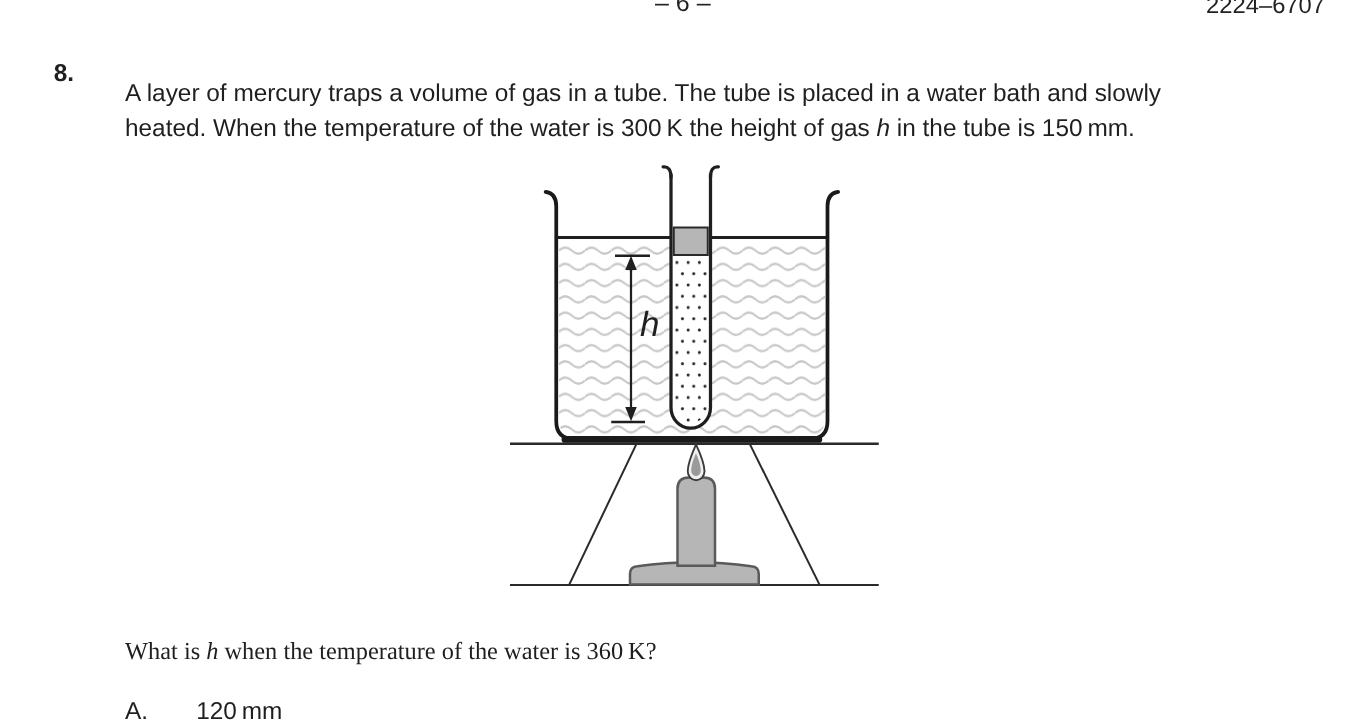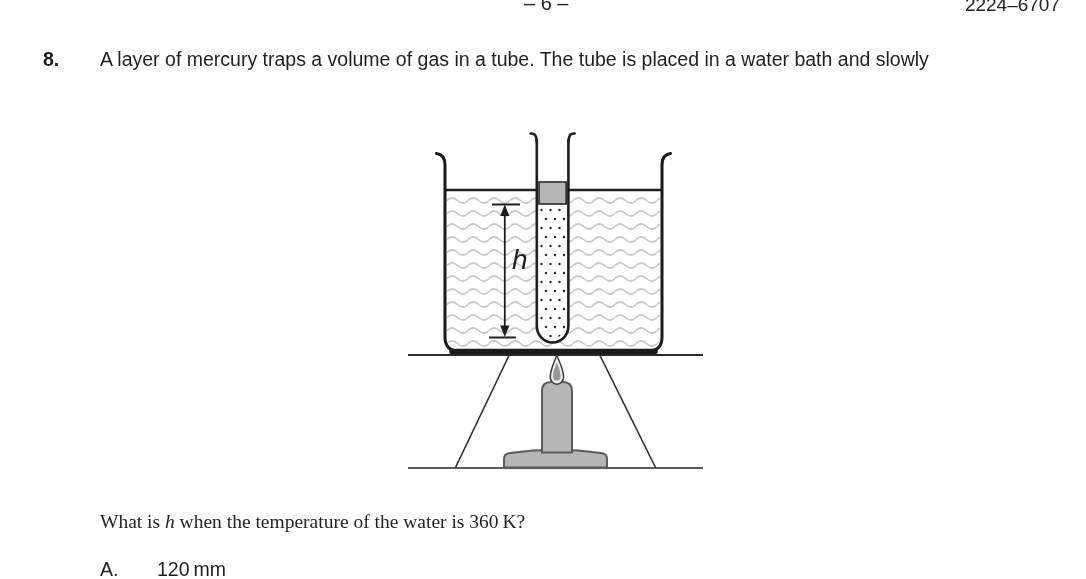--- a/index.html
+++ b/index.html
@@ -3,40 +3,41 @@
 <meta charset="utf-8">
 <style>
   html,body{margin:0;padding:0;background:#ffffff;}
   #page{
     position:relative;width:1086px;height:579px;background:#ffffff;
     overflow:hidden;font-family:"Liberation Sans",sans-serif;color:#1f1f1f;
   }
   .abs{position:absolute;}
   .header-txt{font-size:20px;line-height:20px;white-space:pre;color:#222;}
   .qnum{left:43px;top:46px;font-size:19.5px;line-height:27.5px;font-weight:bold;}
-  .qtext{left:100px;top:46px;width:960px;font-size:19.5px;line-height:27.5px;}
+  .qtext{left:100px;top:62px;width:960px;font-size:19.5px;line-height:27.5px;}
   .qtext .line{display:block;}
   .ital{font-style:italic;}
   .prompt{left:100px;top:508px;font-size:19.5px;line-height:27.5px;font-family:Liberation Serif, serif;}
   .opt-letter{left:100px;top:556px;font-size:19.5px;line-height:27.5px;}
   .opt-value{left:157px;top:556px;font-size:19.5px;line-height:27.5px;}
   .h-label{left:512px;top:246px;font-size:28px;line-height:28px;font-style:italic;color:#1f1f1f;}
   svg{display:block;}
 </style>
 </head>
 <body>
 
 <div id="page">
 
   <div class="abs header-txt" style="left:524px;top:-7px;">– 6 –</div>
   <div class="abs header-txt" style="right:26px;top:-5px;font-size:19px;">2224–6707</div>
 
   <div class="abs qnum">8.</div>
   <div class="abs qtext">
     <span class="line">A layer of mercury traps a volume of gas in a tube. The tube is placed in a water bath and slowly</span>
+    <span class="line"><span>heated. When the temperature of the water is 300 K the height of gas </span><span class="ital">h</span><span> in the tube is 150 mm.</span></span>
   </div>
 
   <svg class="abs" style="left:400px;top:120px;" width="320" height="360" viewBox="400 120 320 360">
     <defs>
       <pattern id="waves" patternUnits="userSpaceOnUse" x="447" y="194" width="21" height="13">
         <path d="M 0,6.5 Q 5.25,1.5 10.5,6.5 T 21,6.5" fill="none" stroke="#c8c8c8" stroke-width="1.7"></path>
       </pattern>
       <pattern id="dots" patternUnits="userSpaceOnUse" x="539" y="206" width="9" height="18">
         <circle cx="2.5" cy="4" r="1.2" fill="#222"></circle>
         <circle cx="7" cy="13" r="1.2" fill="#222"></circle>

